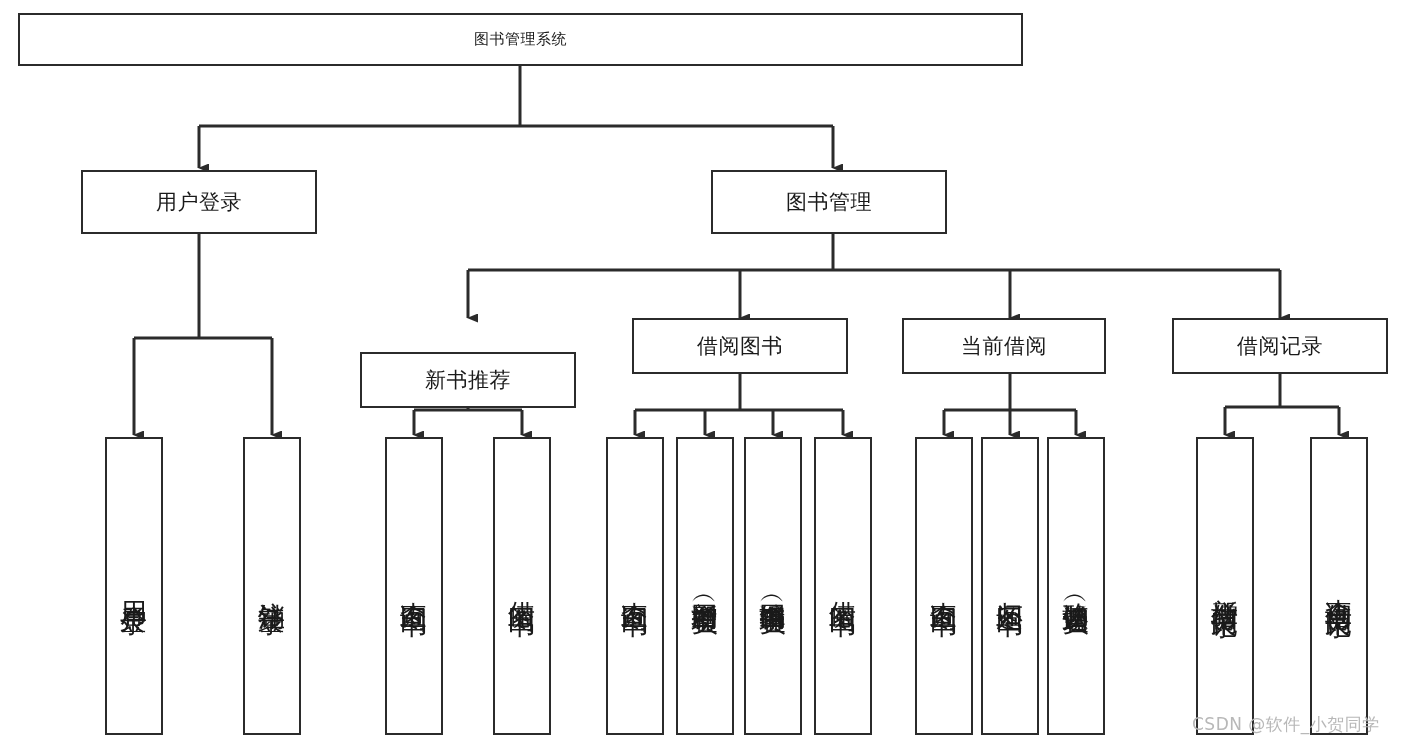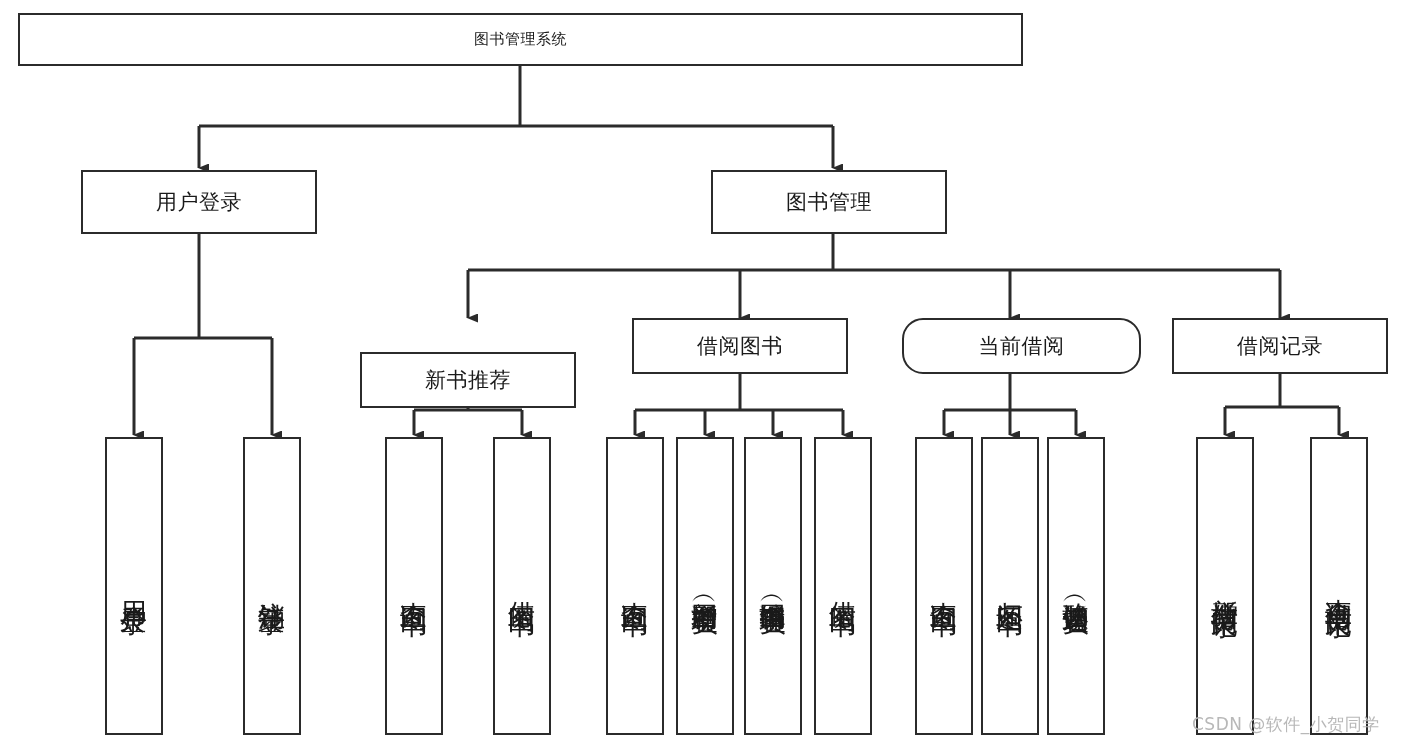--- a/index.html
+++ b/index.html
@@ -149,21 +149,21 @@
   <div class="node horiz" style="left:711px; top:170px; width:236px; height:64px;">
     <span class="label">图书管理</span>
   </div>
 
   <div class="node horiz" style="left:360px; top:318px; width:216px; height:56px;margin-top:34px;">
     <span class="label">新书推荐</span>
   </div>
   <div class="node horiz" style="left:632px; top:318px; width:216px; height:56px;">
     <span class="label">借阅图书</span>
   </div>
-  <div class="node horiz" style="left:902px; top:318px; width:239px; height:56px;border-radius:21px;">
+  <div class="node horiz" style="left:902px; top:318px; width:204px; height:56px;">
     <span class="label">当前借阅</span>
   </div>
   <div class="node horiz" style="left:1172px; top:318px; width:216px; height:56px;">
     <span class="label">借阅记录</span>
   </div>
 
   <div class="node vert" style="left:105px; top:437px; width:58px; height:298px;">
     <span class="label">用户登录</span>
   </div>
   <div class="node vert" style="left:243px; top:437px; width:58px; height:298px;">

